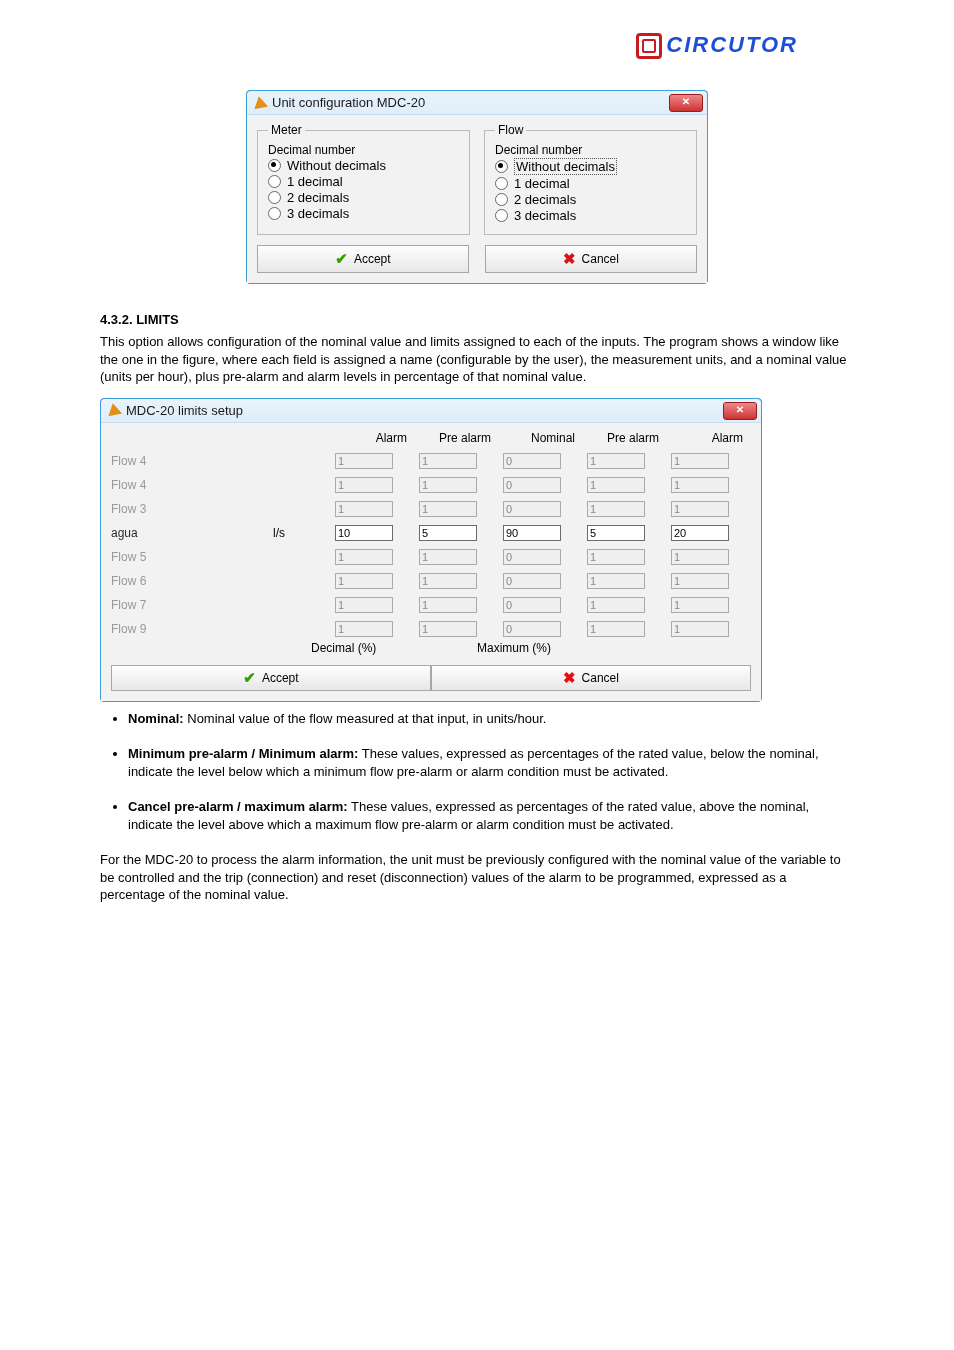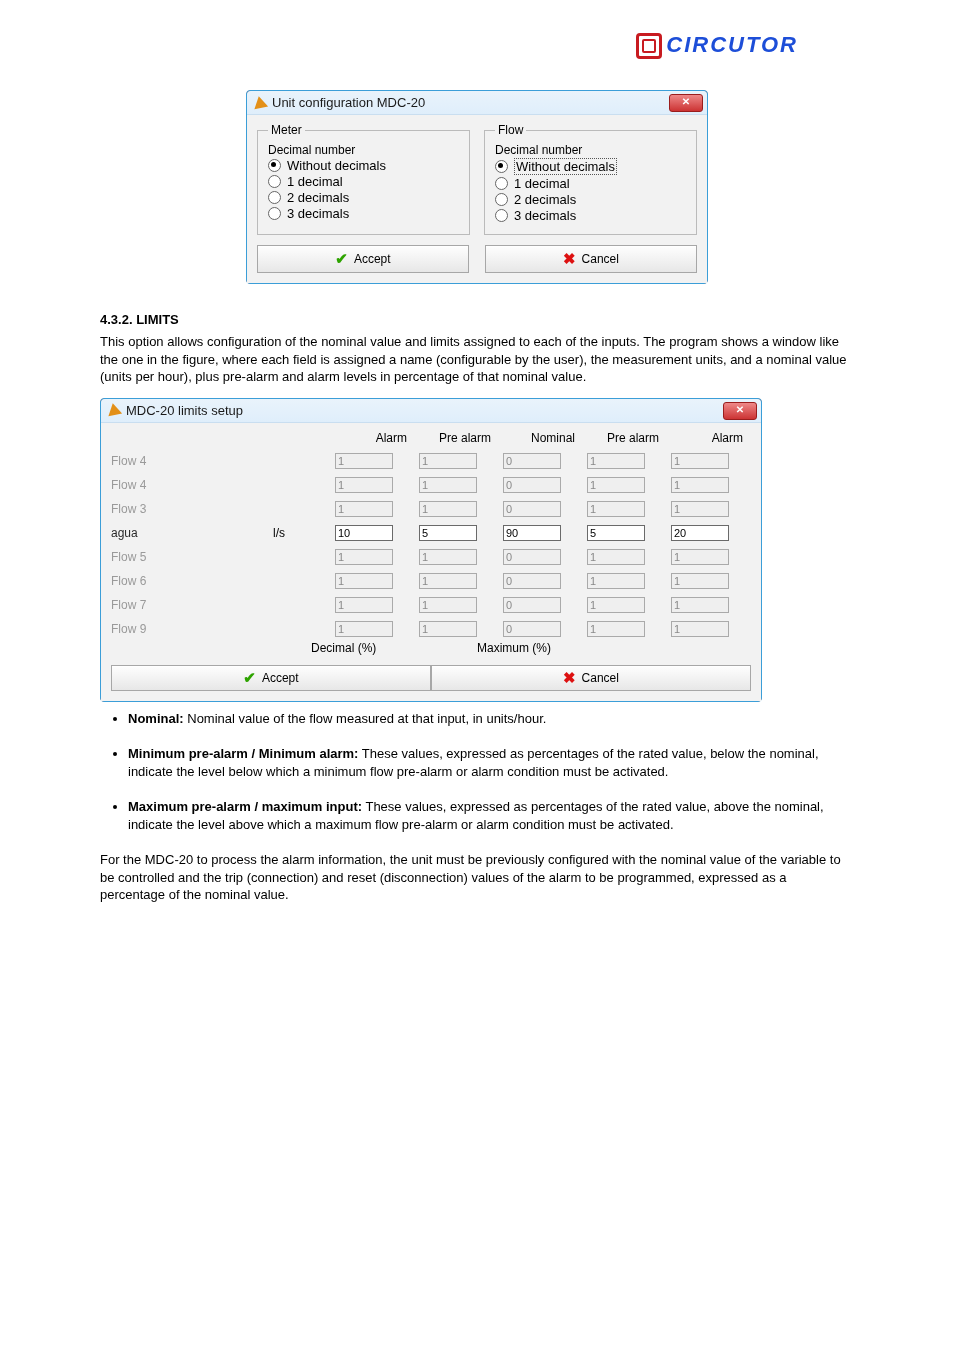--- a/index.html
+++ b/index.html
@@ -235,16 +235,16 @@
             <span class="xmk">✖</span>
             <span>Cancel</span>
           </div>
       </div>
     </div>
   </div>
 
   <ul>
     <li><b class="term">Nominal:</b><span> Nominal value of the flow measured at that input, in units/hour.</span></li>
     <li><b class="term">Minimum pre-alarm / Minimum alarm:</b><span> These values, expressed as percentages of the rated value, below the nominal, indicate the level below which a minimum flow pre-alarm or alarm condition must be activated.</span></li>
-    <li><b class="term">Maximum pre-alarm / maximum input:</b><span> These values, expressed as percentages of the rated value, above the nominal, indicate the level above which a maximum flow pre-alarm or alarm condition must be activated.</span></li>
+    <li><b class="term">Cancel pre-alarm / maximum alarm:</b><span> These values, expressed as percentages of the rated value, above the nominal, indicate the level above which a maximum flow pre-alarm or alarm condition must be activated.</span></li>
   </ul>
   <p>For the MDC-20 to process the alarm information, the unit must be previously configured with the nominal value of the variable to be controlled and the trip (connection) and reset (disconnection) values of the alarm to be programmed, expressed as a percentage of the nominal value.</p>
 </div>
 
 </body></html>

